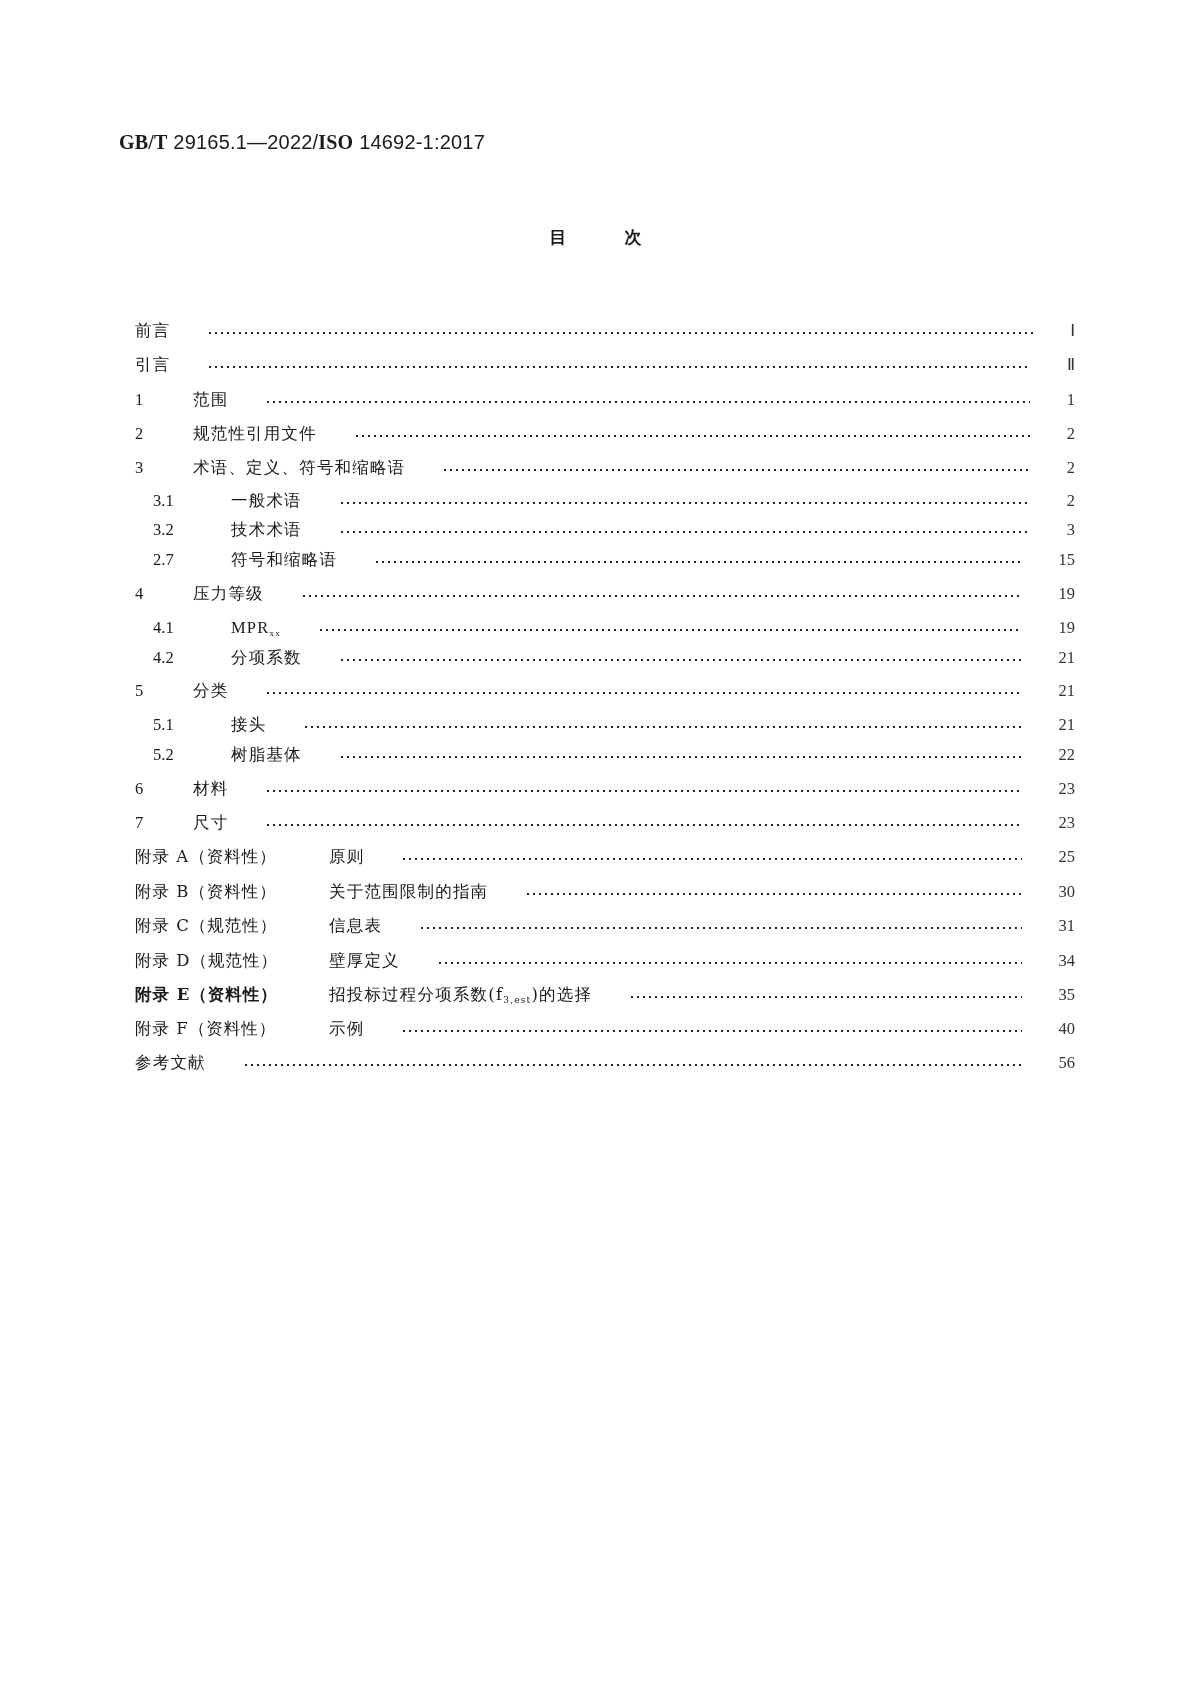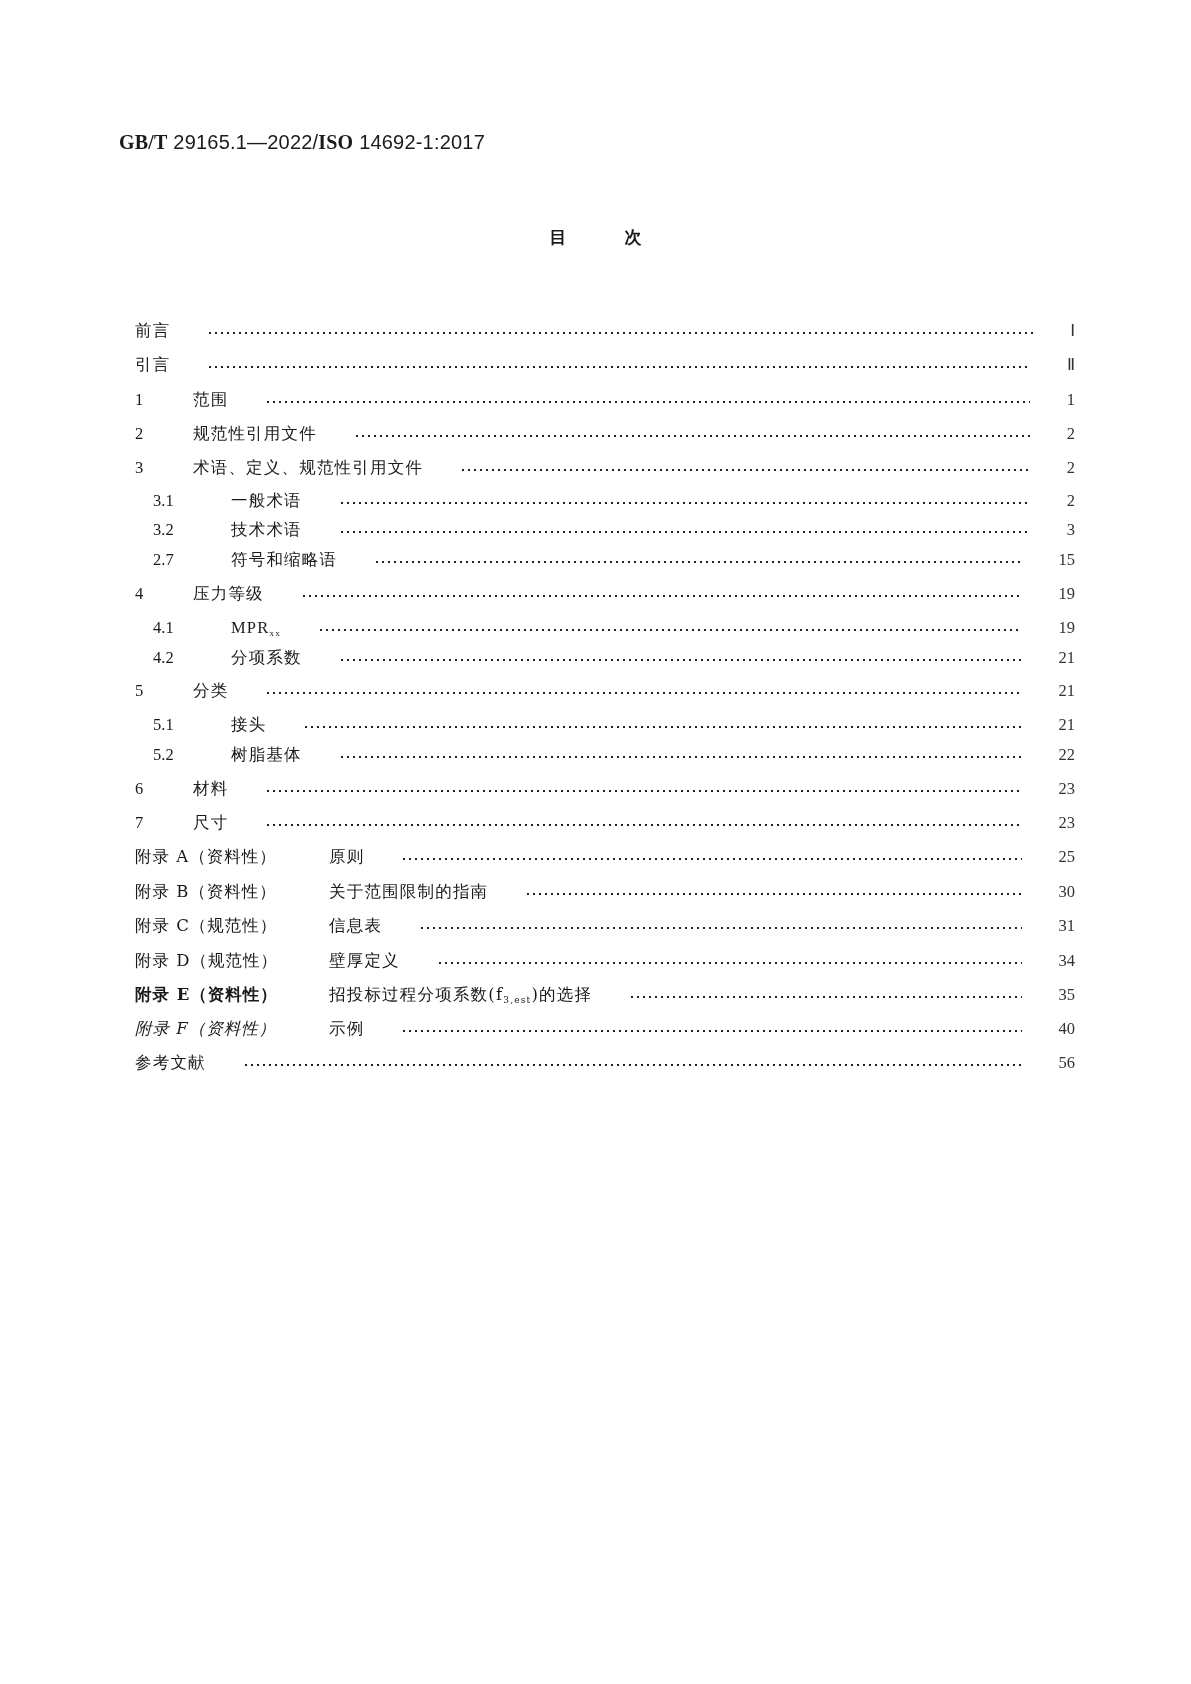--- a/index.html
+++ b/index.html
@@ -61,21 +61,21 @@
 
   <div class="row lvl1" style="top:422px">
     <span class="num">2</span>
     <span class="text">规范性引用文件</span>
     <span class="leader"></span>
     <span class="page">2</span>
   </div>
 
   <div class="row lvl1" style="top:456px">
     <span class="num">3</span>
-    <span class="text">术语、定义、规范性引用文件</span>
+    <span class="text">术语、定义、符号和缩略语</span>
     <span class="leader"></span>
     <span class="page">2</span>
   </div>
 
   <div class="row lvl2" style="top:489px">
     <span class="num">3.1</span>
     <span class="text">一般术语</span>
     <span class="leader"></span>
     <span class="page">2</span>
   </div>
@@ -179,21 +179,21 @@
   </div>
 
   <div class="row app" style="top:983px">
     <span class="tag" style="width:163px;display:inline-block;font-weight:bold;">附录 E（资料性）</span>
     <span class="text"><span>招投标过程分项系数(f</span><sub>3,est</sub><span>)的选择</span></span>
     <span class="leader"></span>
     <span class="page">35</span>
   </div>
 
   <div class="row app" style="top:1017px">
-    <span class="tag" style="width:163px;display:inline-block;font-style:italic;">附录 F（资料性）</span>
+    <span class="tag" style="width:163px;display:inline-block;">附录 F（资料性）</span>
     <span class="text">示例</span>
     <span class="leader"></span>
     <span class="page">40</span>
   </div>
 
   <div class="row" style="top:1051px">
     <span class="text">参考文献</span>
     <span class="leader"></span>
     <span class="page">56</span>
   </div>

